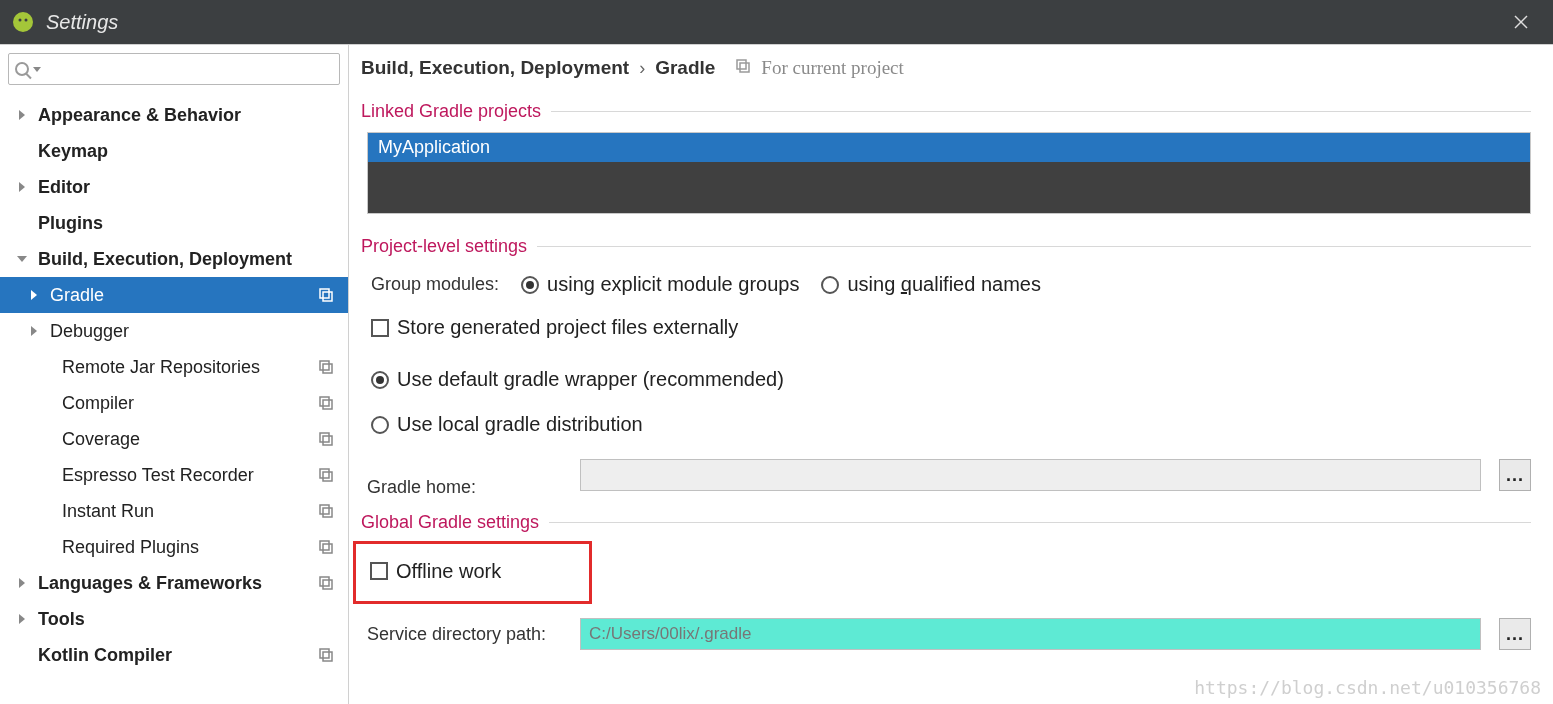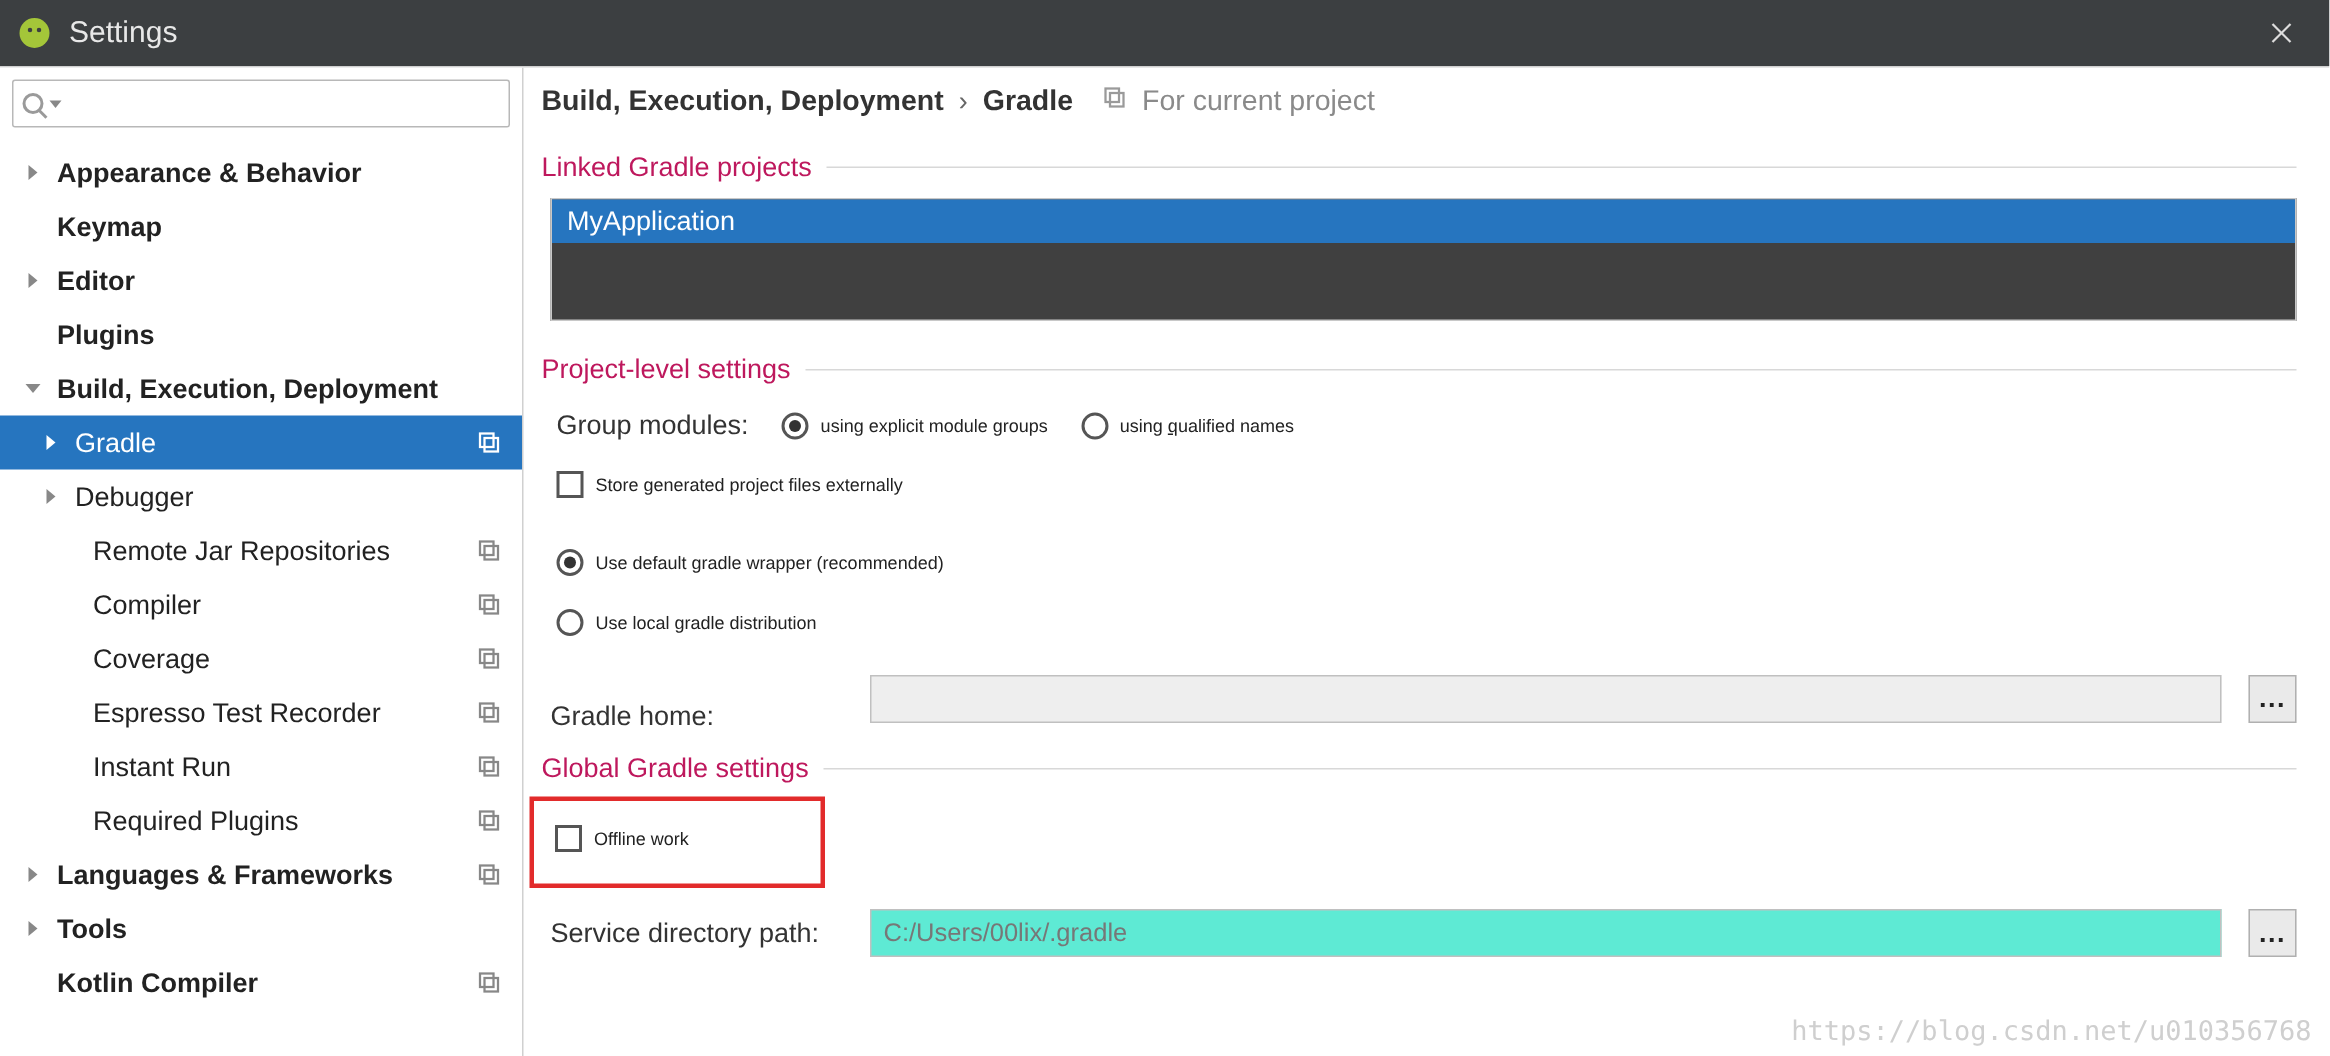--- a/index.html
+++ b/index.html
@@ -16,20 +16,21 @@
   }
 
   
   .titlebar {
     background: #3c3f41;
     color: #e8e8e8;
     height: 44px;
     display: flex;
     align-items: center;
     padding: 0 10px;
+    font-style: italic;
   }
   .titlebar .app-icon {
     width: 26px; height: 26px;
     margin-right: 10px;
     display: inline-flex; align-items: center; justify-content: center;
   }
   .titlebar .title-text {
     font-size: 20px;
     flex: 1;
   }
@@ -171,21 +172,21 @@
   .breadcrumb {
     display: flex;
     align-items: baseline;
     gap: 10px;
     margin-bottom: 22px;
     color: #333;
   }
   .breadcrumb .crumb { font-weight: bold; font-size: 19px; }
   .breadcrumb .sep { color: #666; font-size: 18px; }
   .breadcrumb .scope-icon { display: inline-flex; margin-left: 10px; }
-  .breadcrumb .scope-text { color: #8a8a8a; font-size: 19px; font-weight: 400; }
+  .breadcrumb .scope-text { color: #8a8a8a; font-size: 19px; font-weight: 400; font-family: Liberation Serif, serif; }
 
   .section-label {
     color: #be185d;
     font-size: 18px;
     display: flex;
     align-items: center;
     gap: 10px;
     margin-bottom: 10px;
   }
   .section-label .rule {
@@ -213,21 +214,21 @@
     align-items: center;
     gap: 22px;
     margin: 16px 0 20px 10px;
   }
   .field-label { color: #333; font-size: 18px; }
 
   .radio, .checkbox {
     display: inline-flex;
     align-items: center;
     gap: 8px;
-    font-size: 12px;
+    font-size: 20px;
     cursor: pointer;
   }
   .radio .r {
     width: 18px; height: 18px;
     border: 2px solid #555; border-radius: 50%;
     display: inline-flex; align-items: center; justify-content: center;
   }
   .radio.checked .r::after {
     content: "";
     width: 8px; height: 8px; border-radius: 50%; background: #333;

